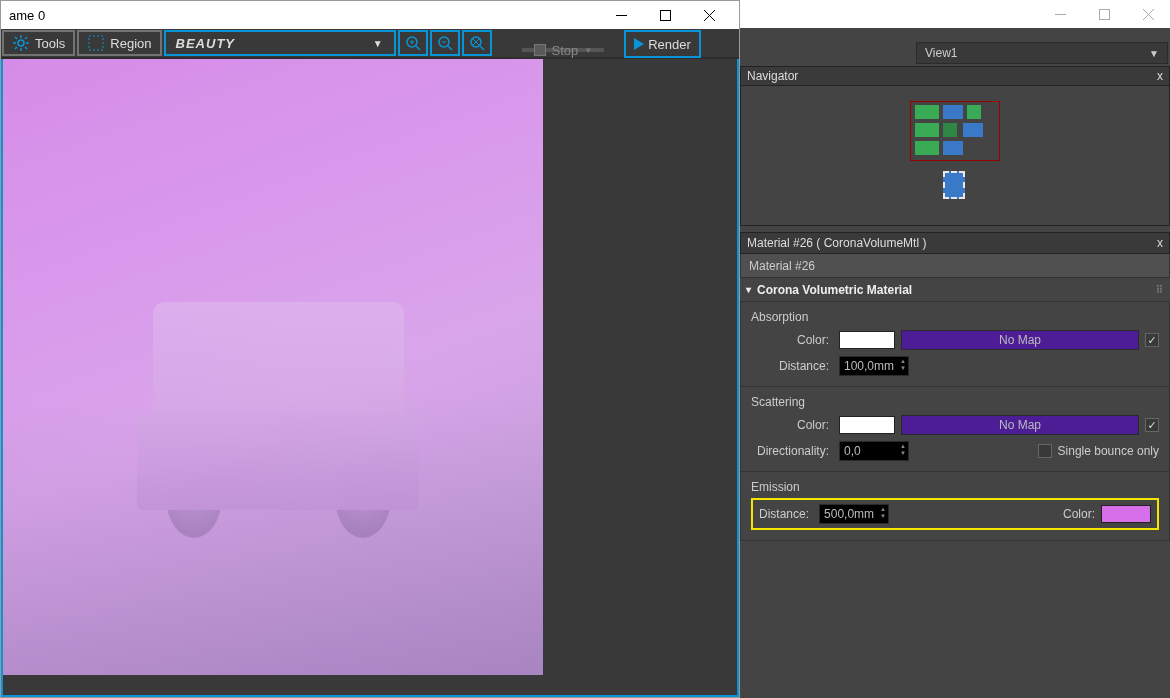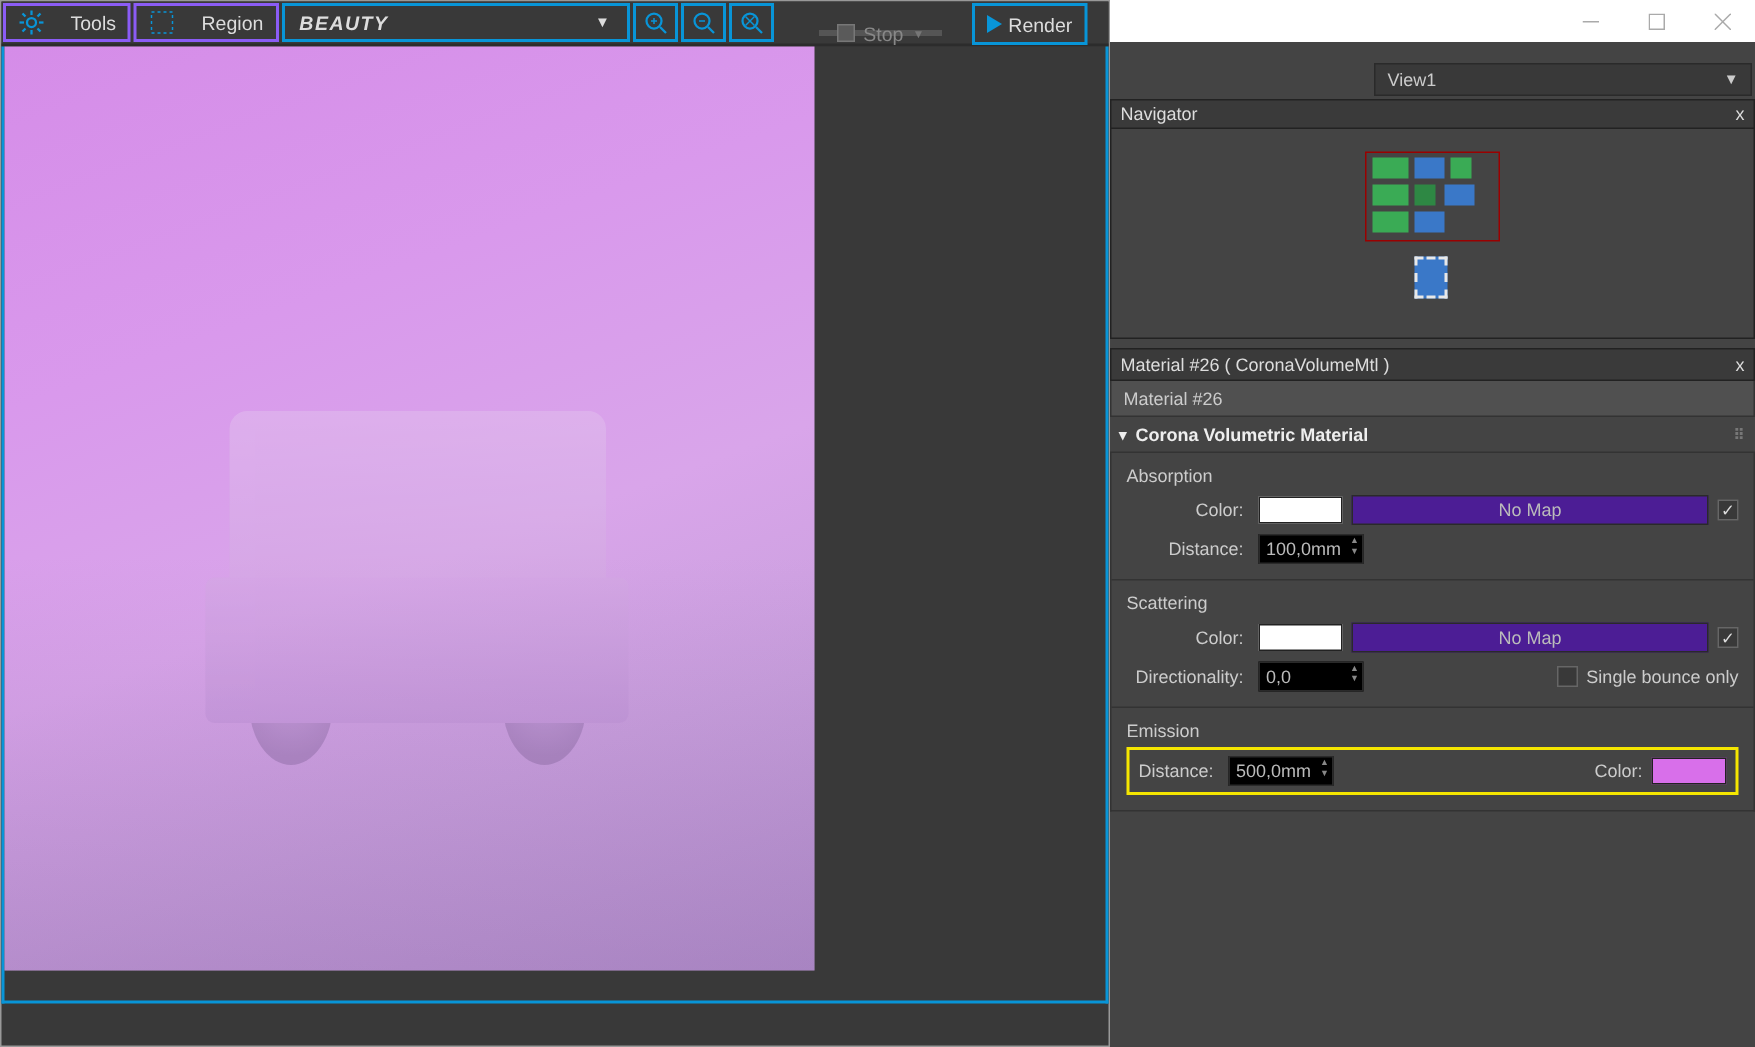--- a/index.html
+++ b/index.html
@@ -6,21 +6,21 @@
 body { width:1170px; height:698px; background:#393939; overflow:hidden; position:relative; }
 
 
 .vfb { position:absolute; left:0; top:0; width:740px; height:698px; background:#393939; border:1px solid #999; }
 .vfb-title { height:28px; background:#fff; display:flex; align-items:center; padding:0 8px; font-size:13px; color:#000; }
 .vfb-title .spacer { flex:1; }
 .winbtn { width:44px; height:28px; display:flex; align-items:center; justify-content:center; font-size:14px; }
 .winbtn svg { width:11px; height:11px; }
 
 .vfb-tool { height:30px; background:#393939; border-bottom:2px solid #2c2c2c; display:flex; align-items:stretch; font-size:13px; color:#ddd; }
-.tbtn { display:flex; align-items:center; gap:17px; padding:0 8px; border:2px solid #8b5cf6; background:#393939; margin:1px; border-radius:0; cursor:pointer; }
+.tbtn { display:flex; align-items:center; gap:5px; padding:0 8px; border:2px solid #737373; background:#393939; margin:1px; border-radius:0; cursor:pointer; }
 .tbtn .icon { width:18px; height:18px; display:flex; align-items:center; justify-content:center; }
 .sel-beauty { flex:0 0 232px; border:2px solid #0895d8; background:#393939; display:flex; align-items:center; padding:0 10px; font-weight:bold; font-style:italic; letter-spacing:1px; margin:1px; }
 .sel-beauty .chev { margin-left:auto; font-size:10px; }
 .group { display:flex; }
 .sqbtn { width:30px; border:2px solid #0895d8; background:#393939; display:flex; align-items:center; justify-content:center; margin:1px; cursor:pointer; }
 .stopbtn { display:flex; align-items:center; gap:6px; padding:0 10px; color:#888; border:2px solid #555; background:#393939; margin:19px; }
 .stopbtn .sq{ width:12px;height:12px;background:#5a5a5a;border:1px solid #777;}
 .renderbtn { display:flex; align-items:center; gap:4px; padding:12px 8px; color:#ddd; border:2px solid #0895d8; background:#393939; margin:1px; cursor:pointer; }
 .playtri { width:0;height:0;border-left:10px solid #0895d8;border-top:6px solid transparent;border-bottom:6px solid transparent;}
 
@@ -82,20 +82,40 @@
 .divider{height:1px;background:#333;margin:8px -10px;}
 .emiss-box{border:2px solid #f5e600;padding:4px 6px;display:flex;align-items:center;gap:6px;}
 .emiss-box .lbl{width:auto;}
 .emiss-box .clrlab{margin-left:auto;}
 .emiss-swatch{width:50px;height:18px;border:1px solid #222;}
 </style>
 </head>
 <body>
 
 <div class="vfb">
+  <div class="vfb-title">
+    <span>ame 0</span>
+    <span class="spacer"></span>
+    <div class="winbtn">
+        <svg viewBox="0 0 11 11">
+          <line x1="0" y1="5.5" x2="11" y2="5.5" stroke="#000"></line>
+        </svg>
+      </div>
+    <div class="winbtn">
+        <svg viewBox="0 0 11 11">
+          <rect x="0.5" y="0.5" width="10" height="10" fill="none" stroke="#000"></rect>
+        </svg>
+      </div>
+    <div class="winbtn">
+        <svg viewBox="0 0 11 11">
+          <line x1="0" y1="0" x2="11" y2="11" stroke="#000"></line>
+          <line x1="11" y1="0" x2="0" y2="11" stroke="#000"></line>
+        </svg>
+      </div>
+  </div>
 
   <div class="vfb-tool">
     <div class="tbtn">
       <span class="icon">
         <svg viewBox="0 0 18 18">
             <circle cx="9" cy="9" r="3" fill="none" stroke="#0895d8" stroke-width="1.5"></circle>
             <g stroke="#0895d8" stroke-width="1.5">
               <line x1="9" y1="1" x2="9" y2="4"></line>
               <line x1="9" y1="14" x2="9" y2="17"></line>
               <line x1="1" y1="9" x2="4" y2="9"></line>

